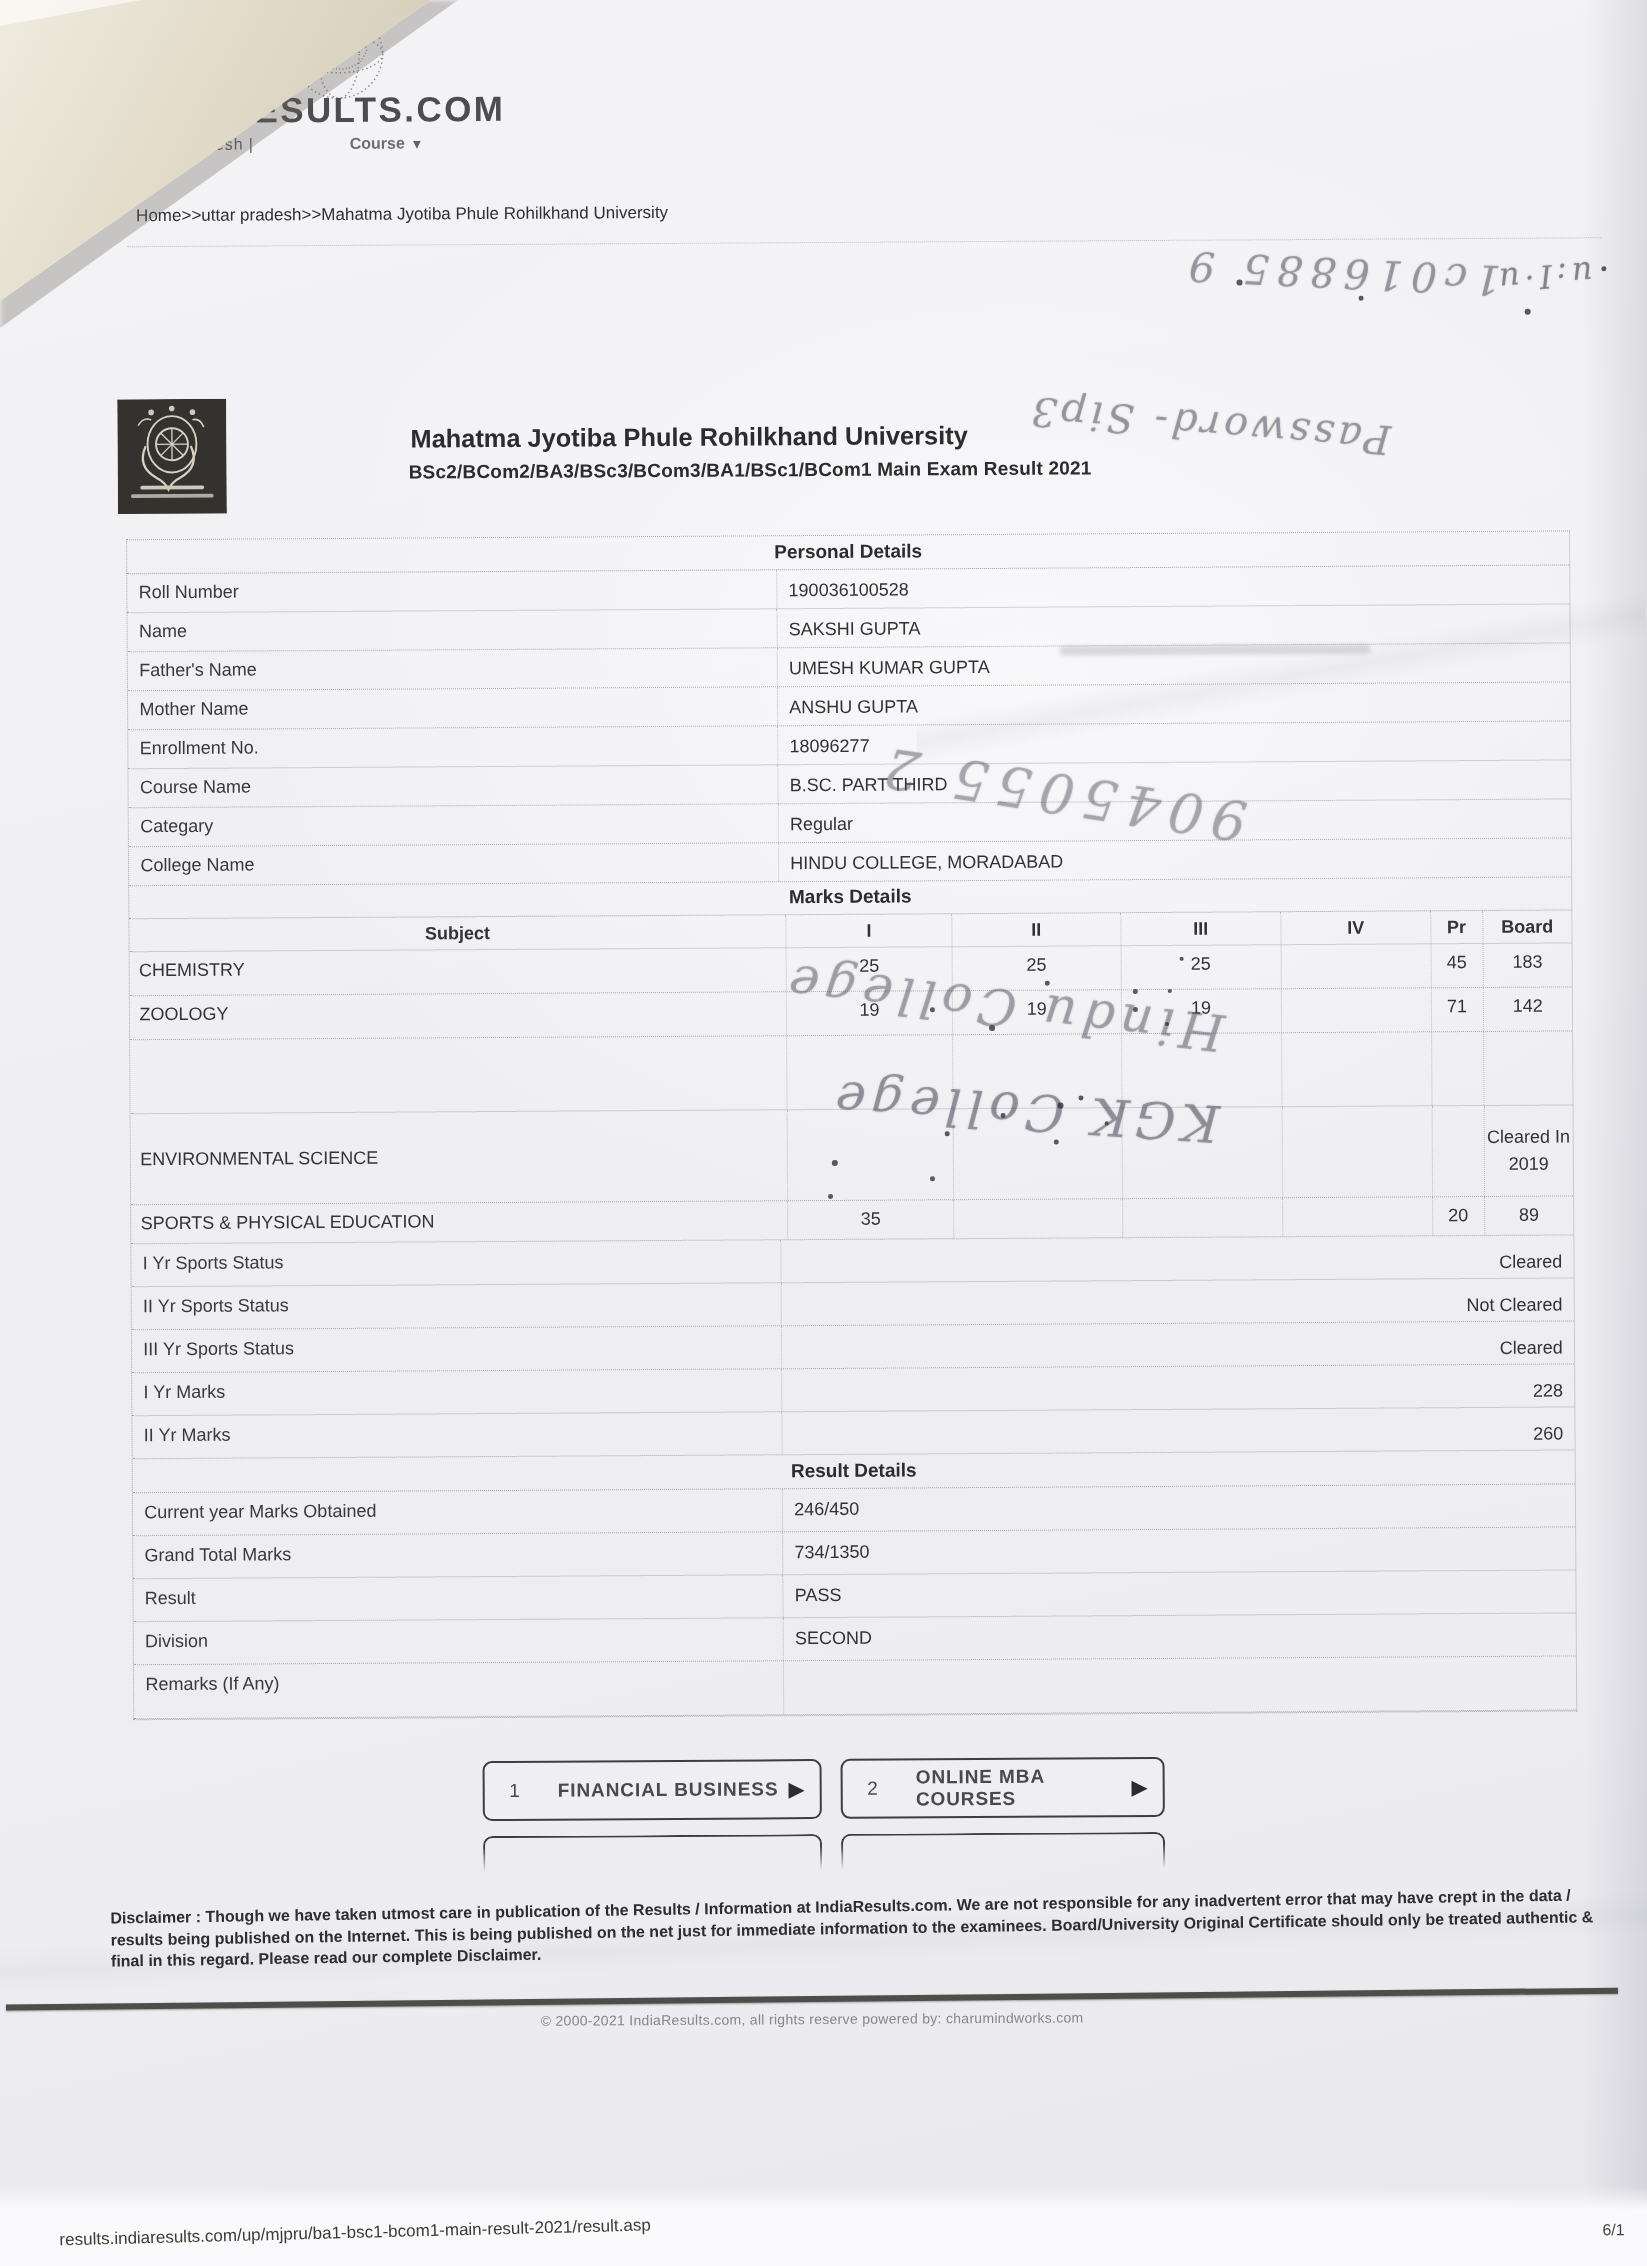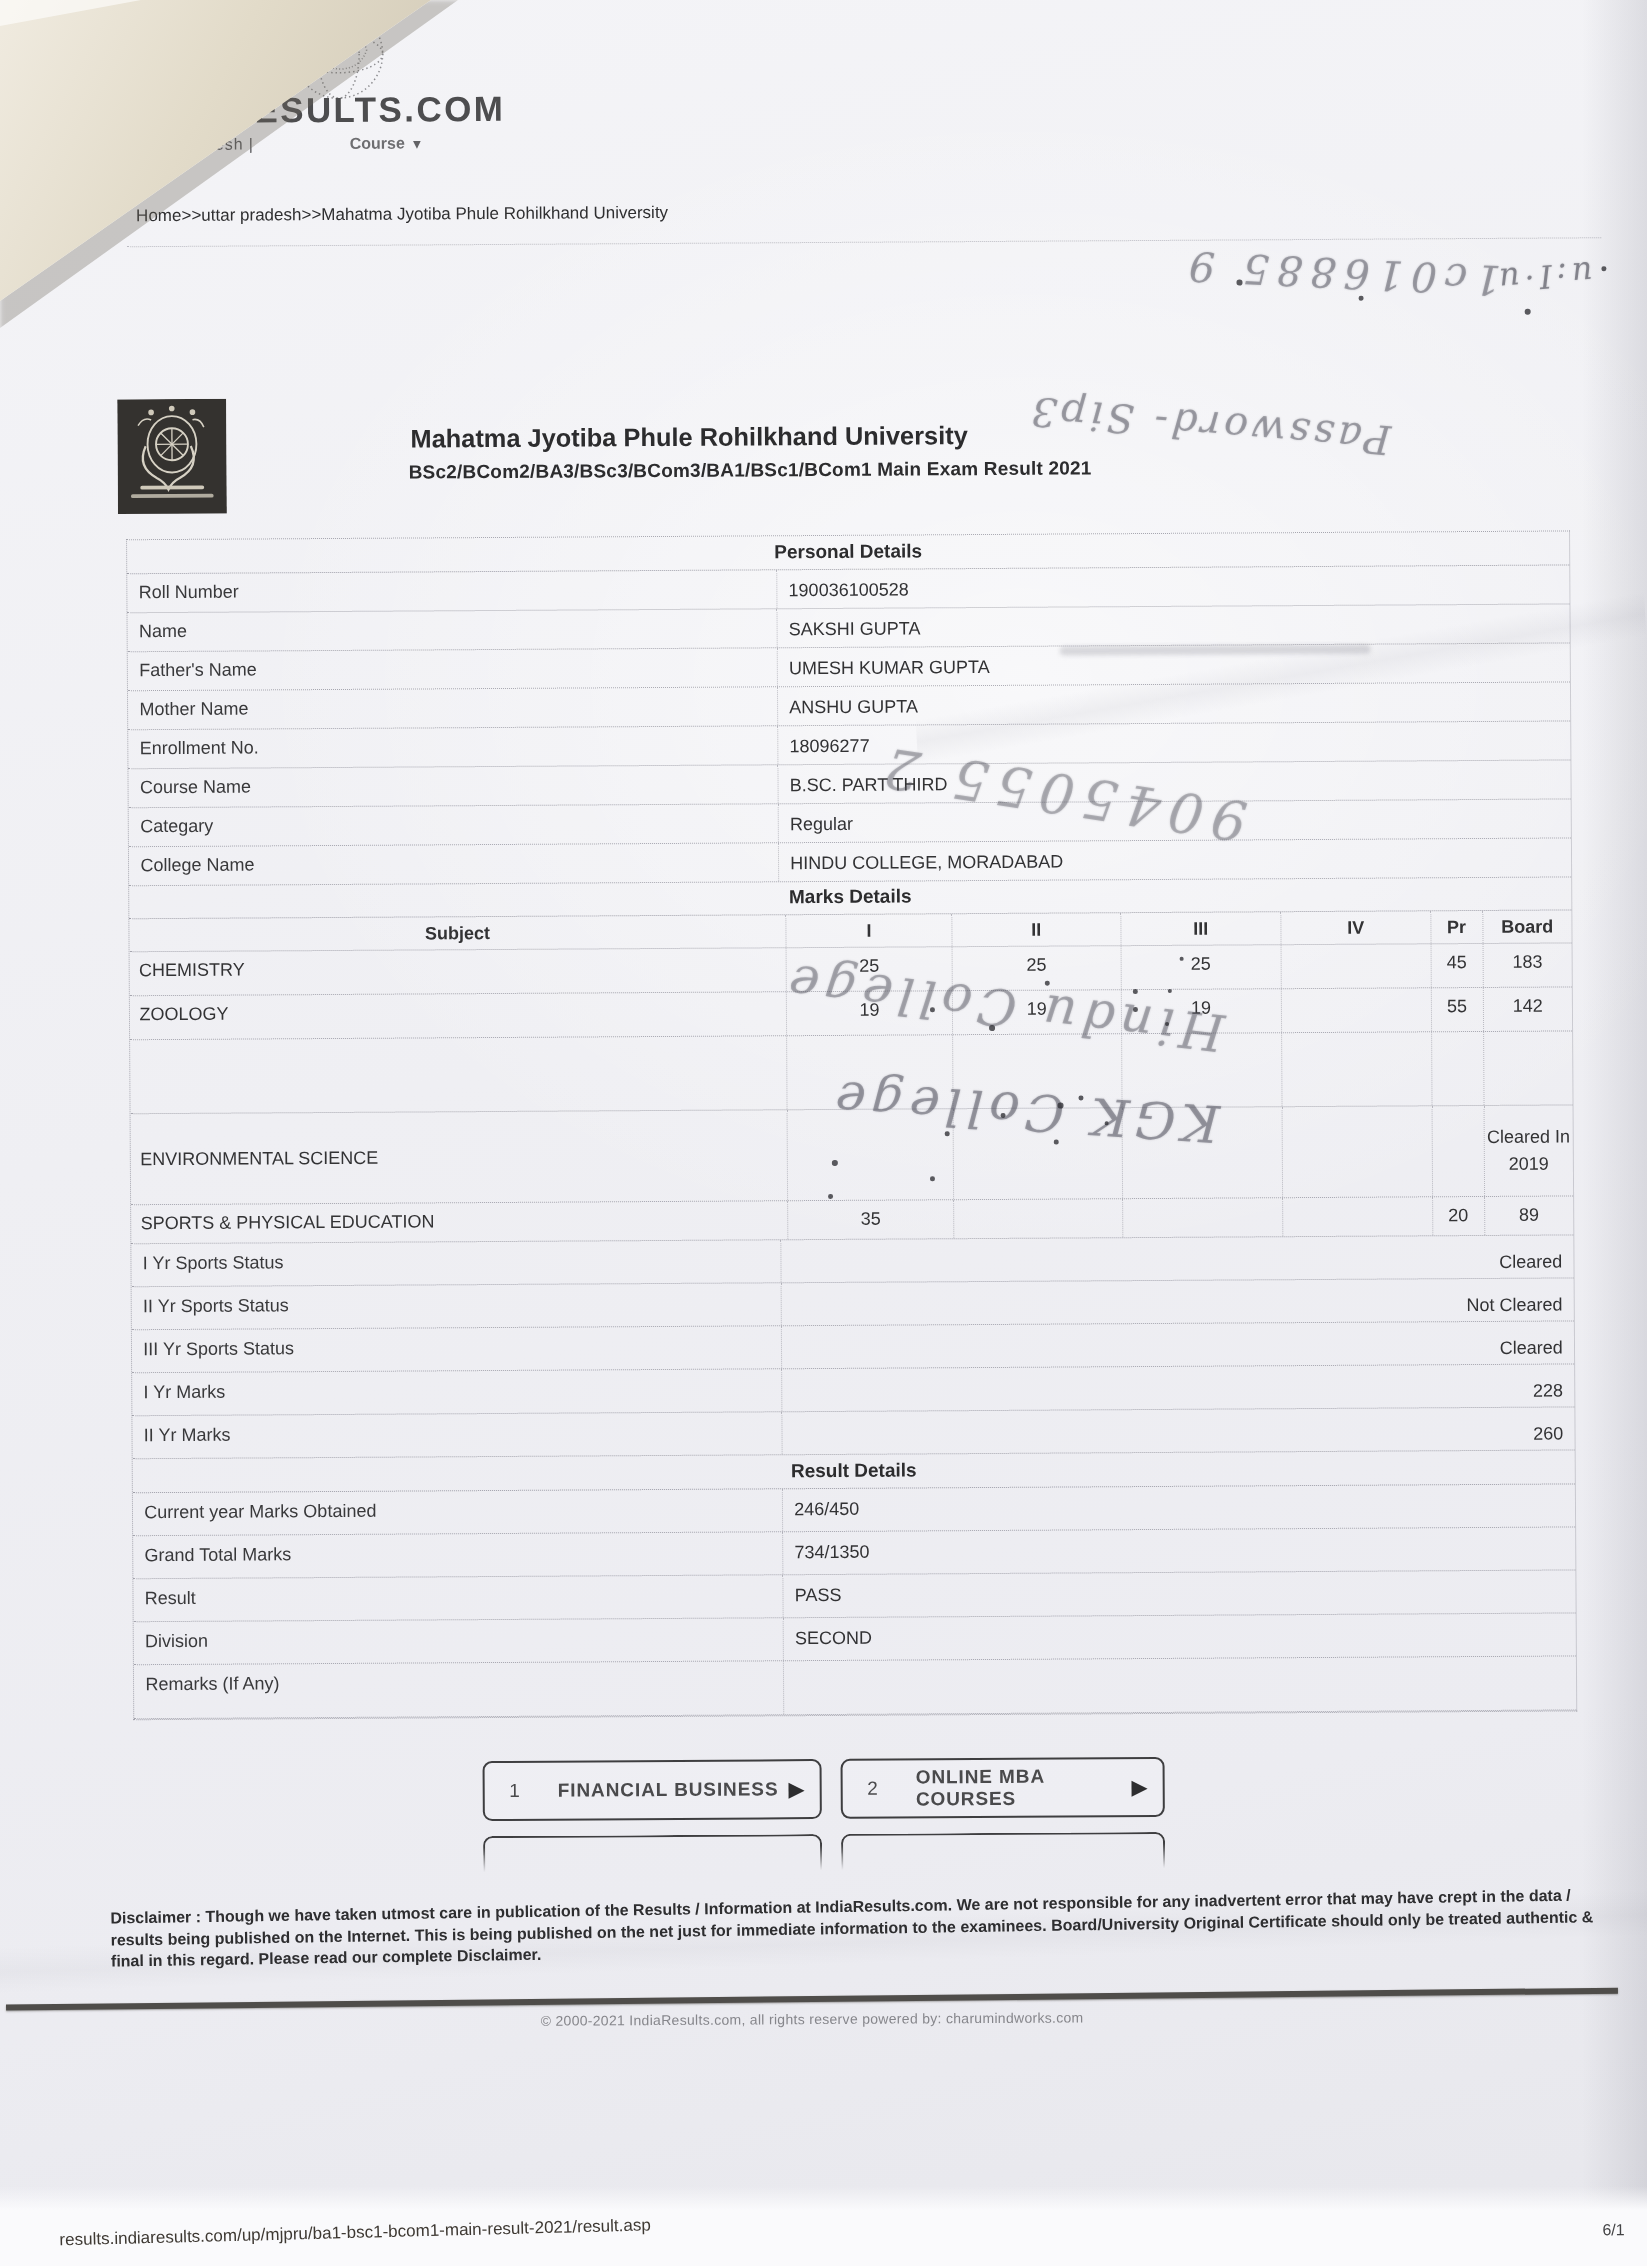--- a/index.html
+++ b/index.html
@@ -225,21 +225,21 @@
           <div class="mc"></div>
           <div class="mc">45</div>
           <div class="mc">183</div>
         </div>
         <div class="m-row m-normal">
           <div class="mc">ZOOLOGY</div>
           <div class="mc">19</div>
           <div class="mc">19</div>
           <div class="mc">19</div>
           <div class="mc"></div>
-          <div class="mc">55</div>
+          <div class="mc">71</div>
           <div class="mc">142</div>
         </div>
         <div class="m-row m-blank">
           <div class="mc"></div>
           <div class="mc"></div>
           <div class="mc"></div>
           <div class="mc"></div>
           <div class="mc"></div>
           <div class="mc"></div>
           <div class="mc"></div>

